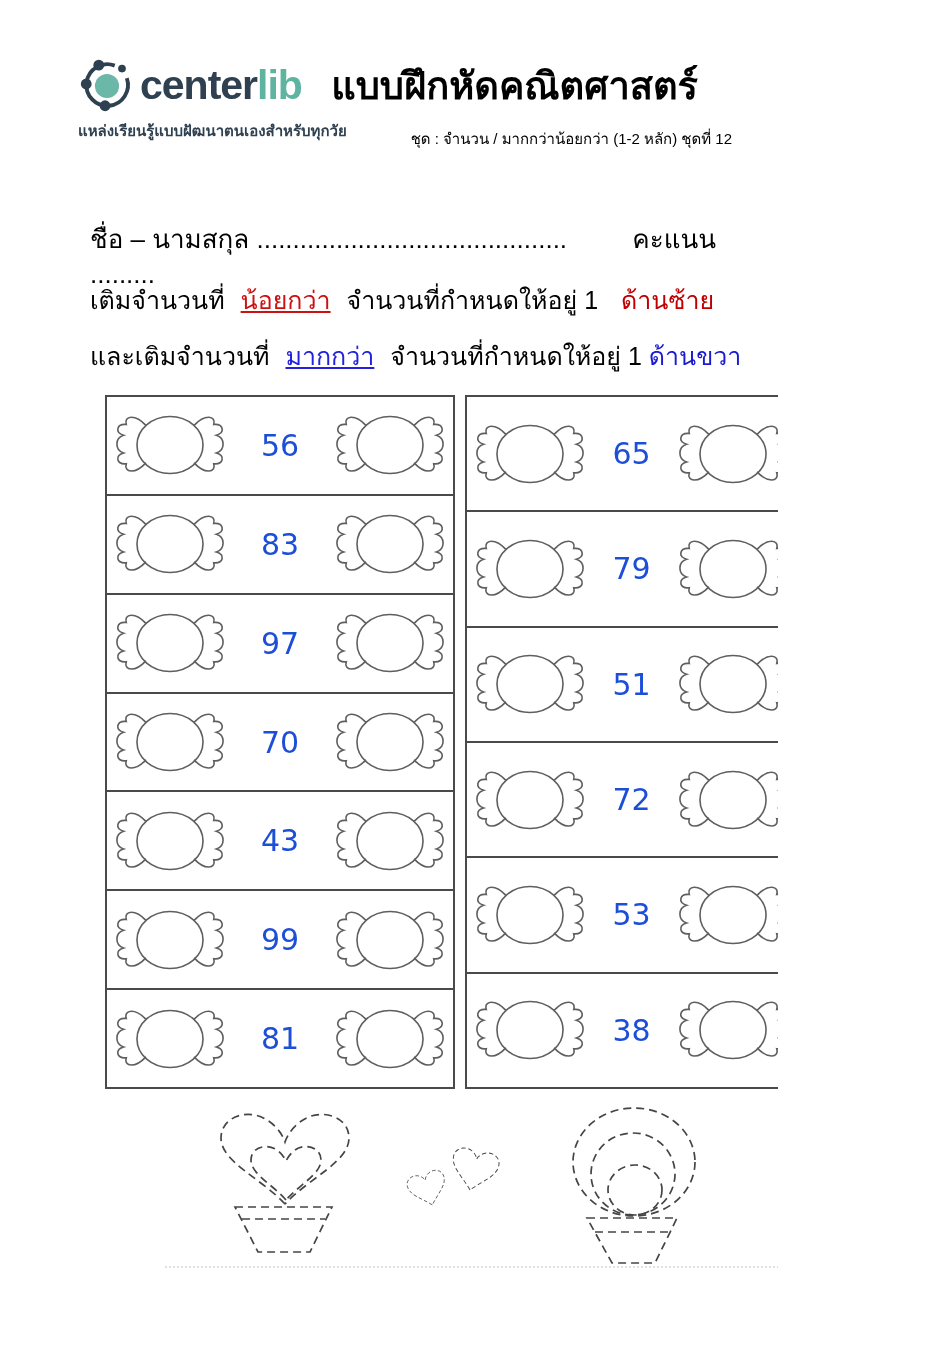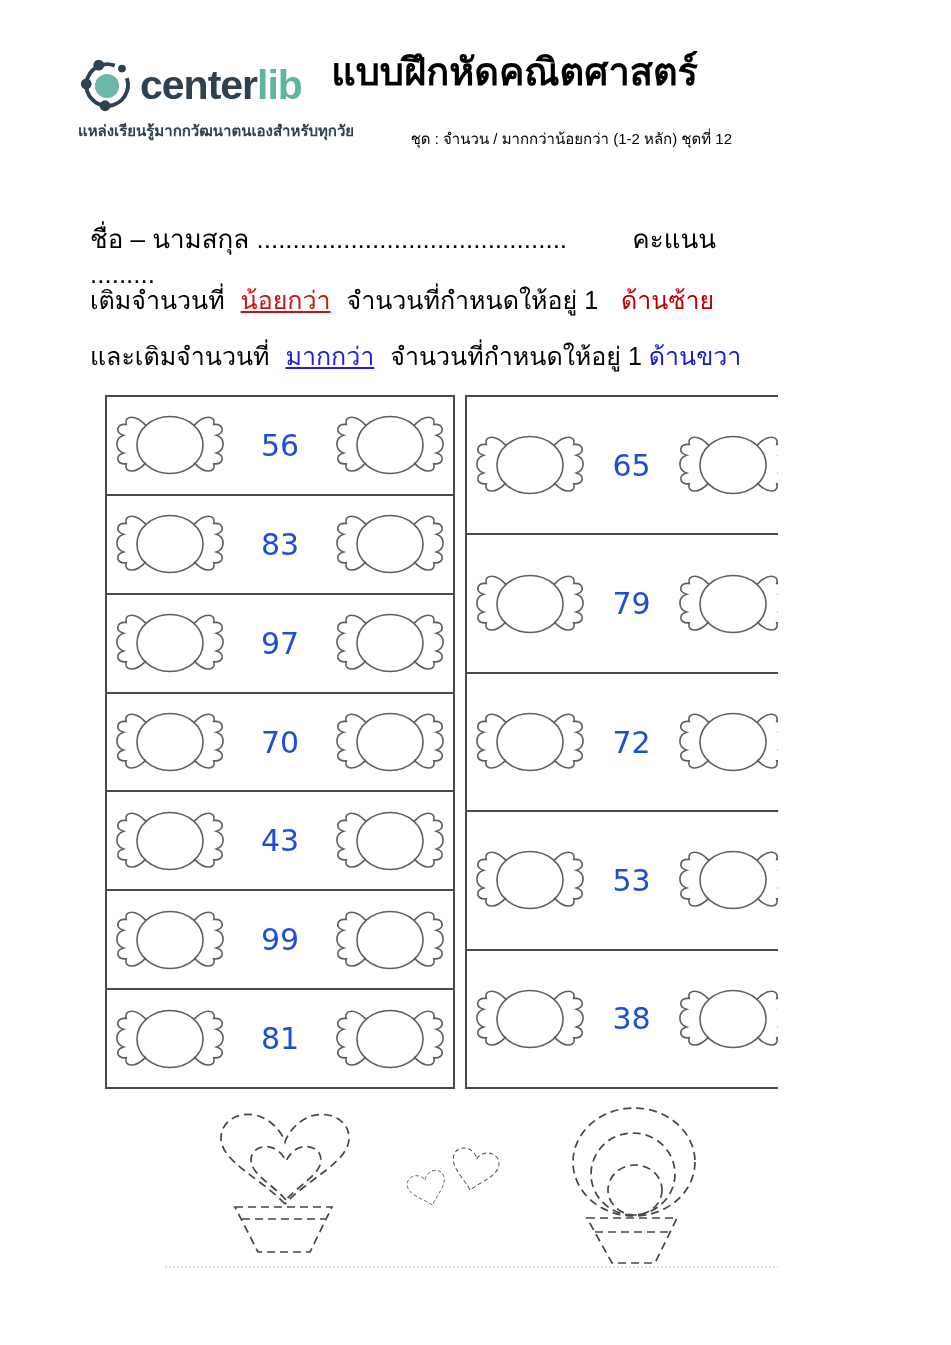--- a/index.html
+++ b/index.html
@@ -8,21 +8,21 @@
     font-family:"Liberation Sans", sans-serif;color:#111;overflow:hidden;
   }
   
   .logo-block{position:absolute;left:78px;top:56px;display:flex;align-items:center;}
   .logo-icon{width:58px;height:58px;}
   .wordmark{font-size:41px;font-weight:700;letter-spacing:-1px;margin-left:4px;}
   .wm-primary{color:#2f4050;}
   .wm-accent{color:#5fb3a1;}
   .tagline{position:absolute;left:78px;top:119px;font-size:15px;font-weight:600;color:#2f4050;}
   
-  .doc-title{position:absolute;right:80px;top:41px;font-size:38px;font-weight:700;color:#000;}
+  .doc-title{position:absolute;right:80px;top:55px;font-size:38px;font-weight:700;color:#000;}
   .doc-subtitle{position:absolute;right:46px;top:127px;font-size:15px;color:#000;}
   
   .name-line{position:absolute;left:90px;top:218px;font-size:26px;color:#000;}
   .score-part{margin-left:58px;}
   
   .instr{position:absolute;left:90px;font-size:25px;color:#000;white-space:nowrap;}
   .instr-1{top:280px;}
   .instr-2{top:336px;}
   .kw{text-decoration:underline;}
   .red-kw{color:#cc1111;}
@@ -76,21 +76,21 @@
       <path d="M38 10 A21.5 21.5 0 1 0 50.5 23" fill="none" stroke="#2f4050" stroke-width="4"></path>
       <circle cx="21.5" cy="9.5" r="5.6" fill="#2f4050"></circle>
       <circle cx="8.5" cy="29" r="5.6" fill="#2f4050"></circle>
       <circle cx="28" cy="51.5" r="5.6" fill="#2f4050"></circle>
       <circle cx="45.5" cy="13" r="4" fill="#2f4050"></circle>
     </svg>
     <div class="wordmark">
       <span class="wm-primary">center</span><span class="wm-accent">lib</span>
     </div>
   </div>
-  <div class="tagline">แหล่งเรียนรู้มากกวัฒนาตนเองสำหรับทุกวัย</div>
+  <div class="tagline">แหล่งเรียนรู้แบบฝัฒนาตนเองสำหรับทุกวัย</div>
 
   <div class="doc-title">แบบฝึกหัดคณิตศาสตร์</div>
   <div class="doc-subtitle">ชุด : จำนวน / มากกว่าน้อยกว่า (1-2 หลัก) ชุดที่ 12</div>
 
   <div class="name-line">
     <span>ชื่อ – นามสกุล</span>
     <span>...........................................</span>
     <span class="score-part">คะแนน</span>
     <span>.........</span>
   </div>
@@ -181,20 +181,29 @@
         <span class="num">65</span>
         <span class="candy"><svg viewBox="0 0 130 84">
             <use href="#candy-shape"></use>
           </svg></span>
       </div>
       <div class="candy-row">
         <span class="candy"><svg viewBox="0 0 130 84">
             <use href="#candy-shape"></use>
           </svg></span>
         <span class="num">79</span>
+        <span class="candy"><svg viewBox="0 0 130 84">
+            <use href="#candy-shape"></use>
+          </svg></span>
+      </div>
+      <div class="candy-row">
+        <span class="candy"><svg viewBox="0 0 130 84">
+            <use href="#candy-shape"></use>
+          </svg></span>
+        <span class="num">51</span>
         <span class="candy"><svg viewBox="0 0 130 84">
             <use href="#candy-shape"></use>
           </svg></span>
       </div>
       <div class="candy-row">
         <span class="candy"><svg viewBox="0 0 130 84">
             <use href="#candy-shape"></use>
           </svg></span>
         <span class="num">72</span>
         <span class="candy"><svg viewBox="0 0 130 84">

